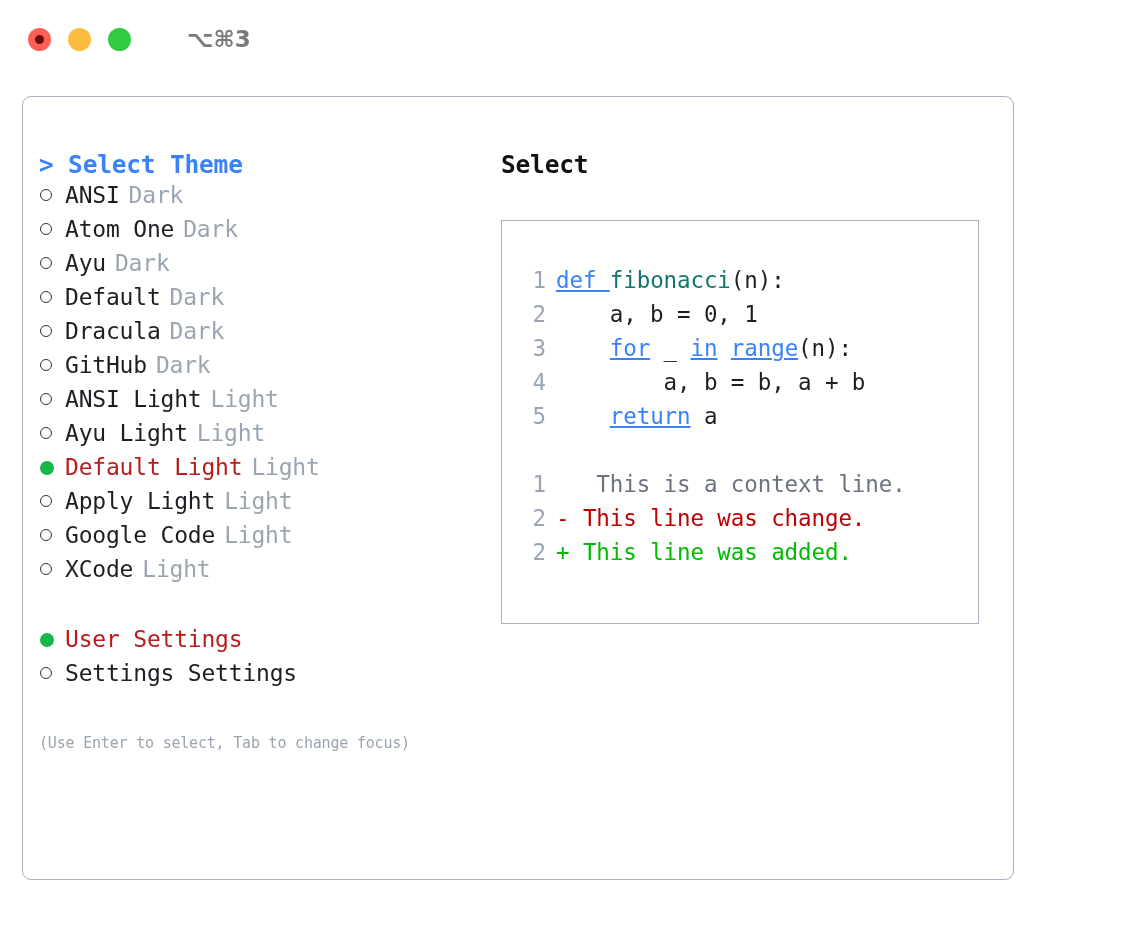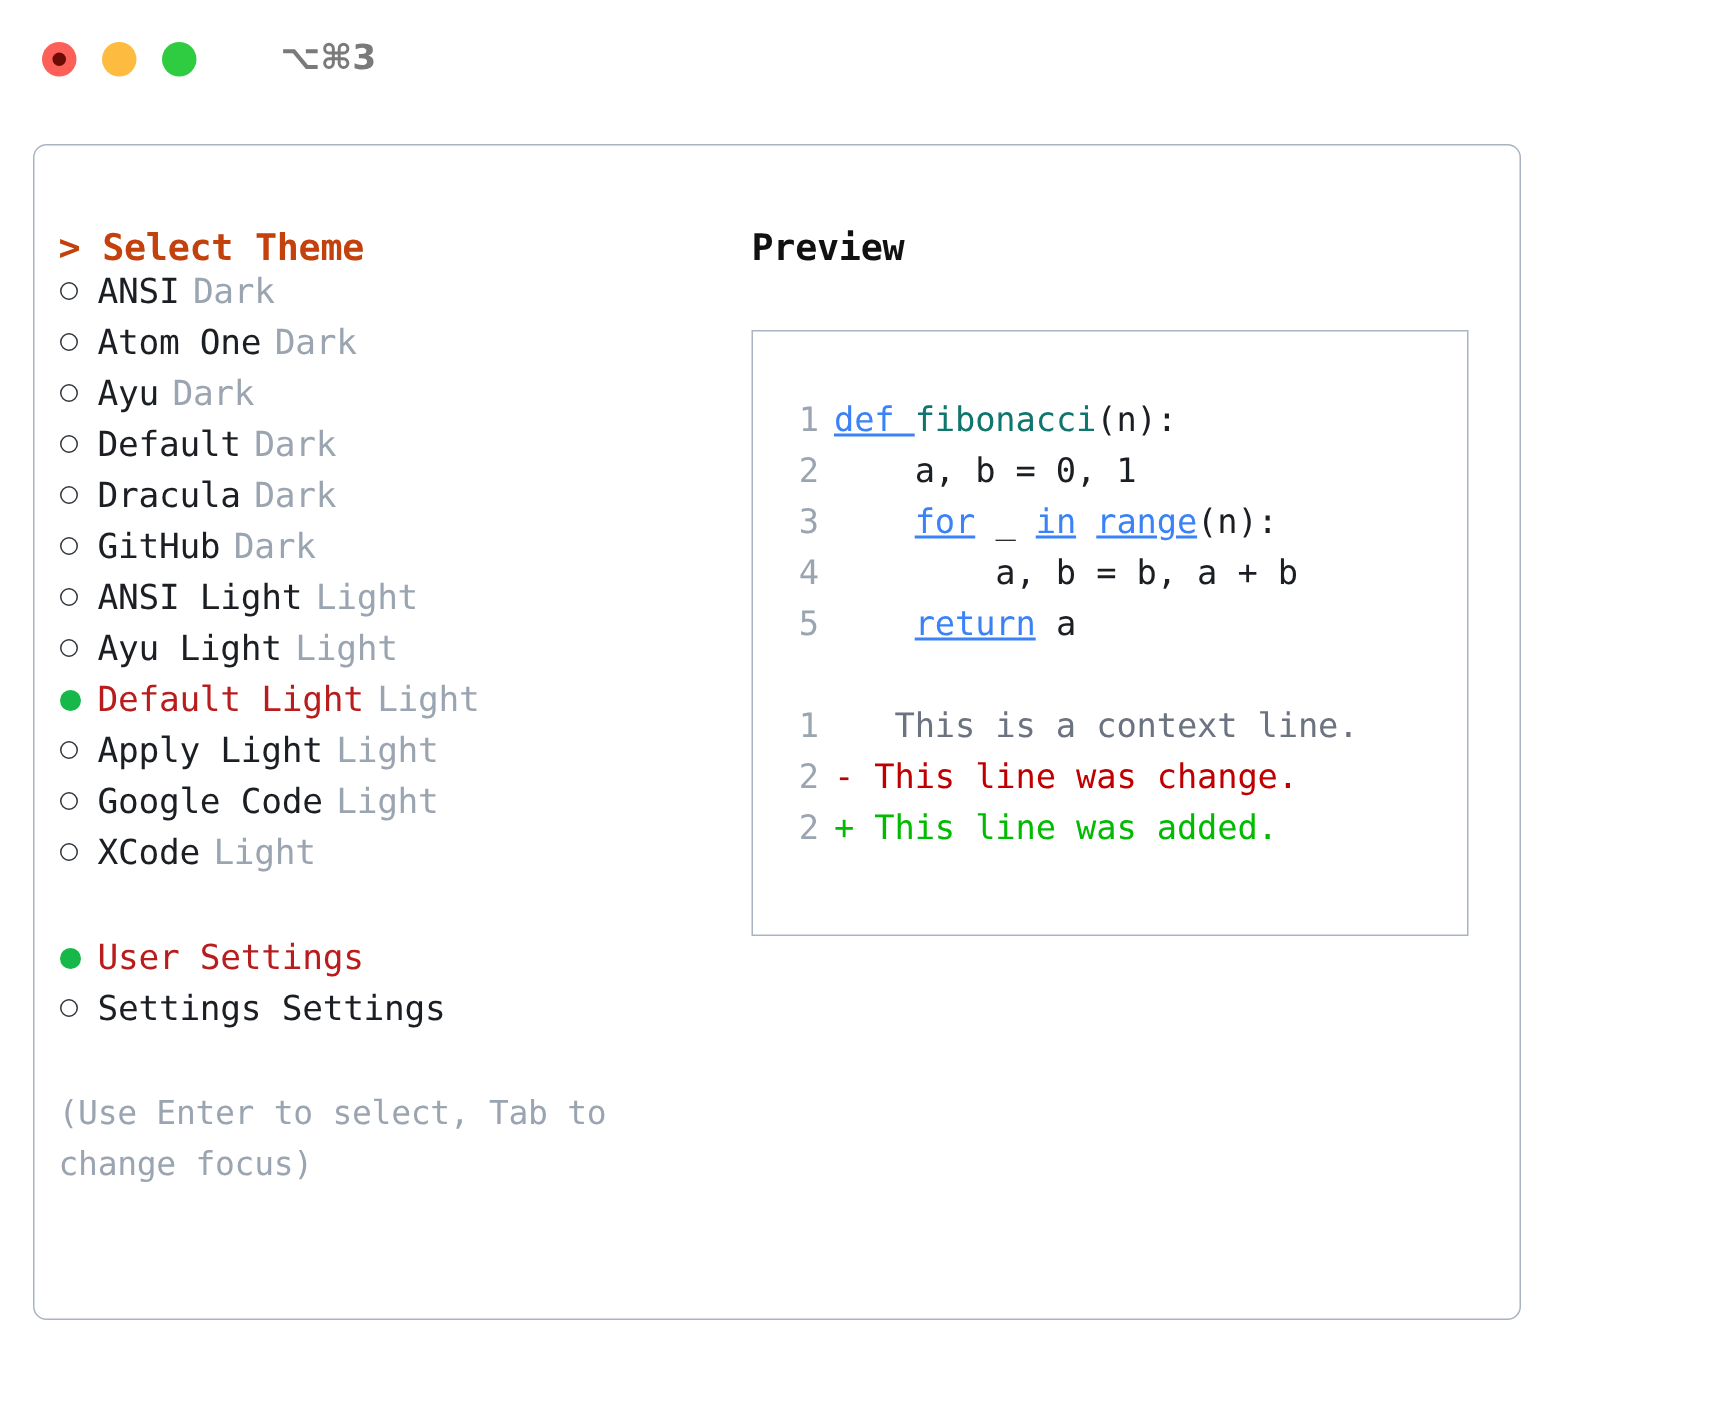--- a/index.html
+++ b/index.html
@@ -98,21 +98,21 @@
   .right-col {
     position: absolute;
     left: 478px;
     top: 51px;
     width: 500px;
   }
 
   .section-title {
     font-size: 24.5px;
     font-weight: bold;
-    color: #c2410c;
+    color: #3b82f6;
     letter-spacing: -0.2px;
     white-space: pre;
     line-height: 34px;
   }
 
   .opt-list { margin-top: 0px; text-align: right; }
 
   .opt-row {
     display: flex;
     align-items: baseline;
@@ -162,21 +162,21 @@
     color: #1b1f23;
     letter-spacing: -0.2px;
     height: 34px;
     line-height: 34px;
     padding-left: 26px;
     white-space: pre;
   }
 
   .hint {
     margin-top: 32px;
-    font-size: 22px;
+    font-size: 15px;
     color: #9aa5b1;
     line-height: 34px;
     width: 410px;
     letter-spacing: -0.2px;
   }
 
   
   .preview-title {
     font-size: 24.5px;
     font-weight: bold;
@@ -267,21 +267,21 @@
 
         <div class="opt-list" id="apply-options">
             <div class="opt-row"><span class="marker"><span class="dot-filled"></span></span><span class="opt-label selected">User Settings</span></div>
             <div class="opt-row"><span class="marker"><span class="dot-hollow"></span></span><span class="opt-label">Settings Settings</span></div>
           </div>
 
         <div class="hint">(Use Enter to select, Tab to change focus)</div>
       </div>
 
       <div class="right-col">
-        <div class="preview-title">Preview</div>
+        <div class="preview-title">Select</div>
         <div class="code-box">
           <div class="code-inner">
             <div id="code-lines">
                 <div class="code-line"><span class="lineno">1</span><span class="code-text"><span class="tok-kw">def </span><span class="tok-fn">fibonacci</span><span class="tok-pl">(n):</span></span></div>
                 <div class="code-line"><span class="lineno">2</span><span class="code-text"><span class="tok-pl">    a, b = 0, 1</span></span></div>
                 <div class="code-line"><span class="lineno">3</span><span class="code-text"><span class="tok-pl">    </span><span class="tok-kw">for</span><span class="tok-pl"> _ </span><span class="tok-kw">in</span><span class="tok-pl"> </span><span class="tok-kw">range</span><span class="tok-pl">(n):</span></span></div>
                 <div class="code-line"><span class="lineno">4</span><span class="code-text"><span class="tok-pl">        a, b = b, a + b</span></span></div>
                 <div class="code-line"><span class="lineno">5</span><span class="code-text"><span class="tok-pl">    </span><span class="tok-kw">return</span><span class="tok-pl"> a</span></span></div>
               </div>
             <div class="blank-line"></div>

